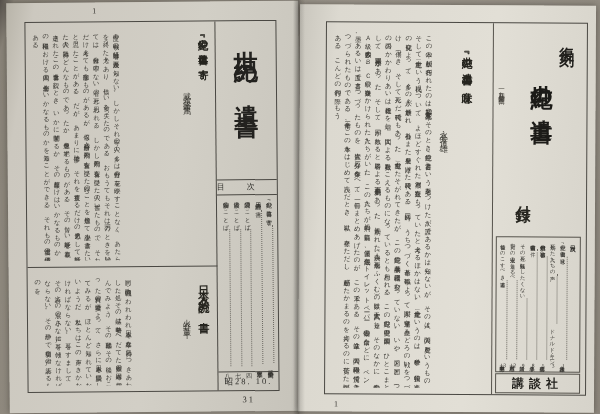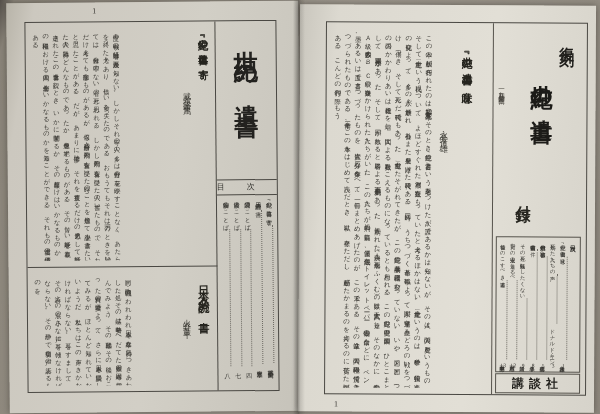--- a/index.html
+++ b/index.html
@@ -111,20 +111,21 @@
                 <span class="dots"></span>
                 <span class="pg-k">七</span>
             </div>
             <div class="toc-entry">
               <span>編纂のことば</span>
                 <span class="dots"></span>
                 <span class="pg-k">八</span>
             </div>
           </div>
         </div>
+        <div class="l-date">昭28. 10. 31</div>
       </div>
     </div>
   </div>
 
   <div class="spine"></div>
 
   <div class="page page-right">
     <span class="pn r-pn" style="position:absolute;">1</span>
 
     <div class="frame rframe">

